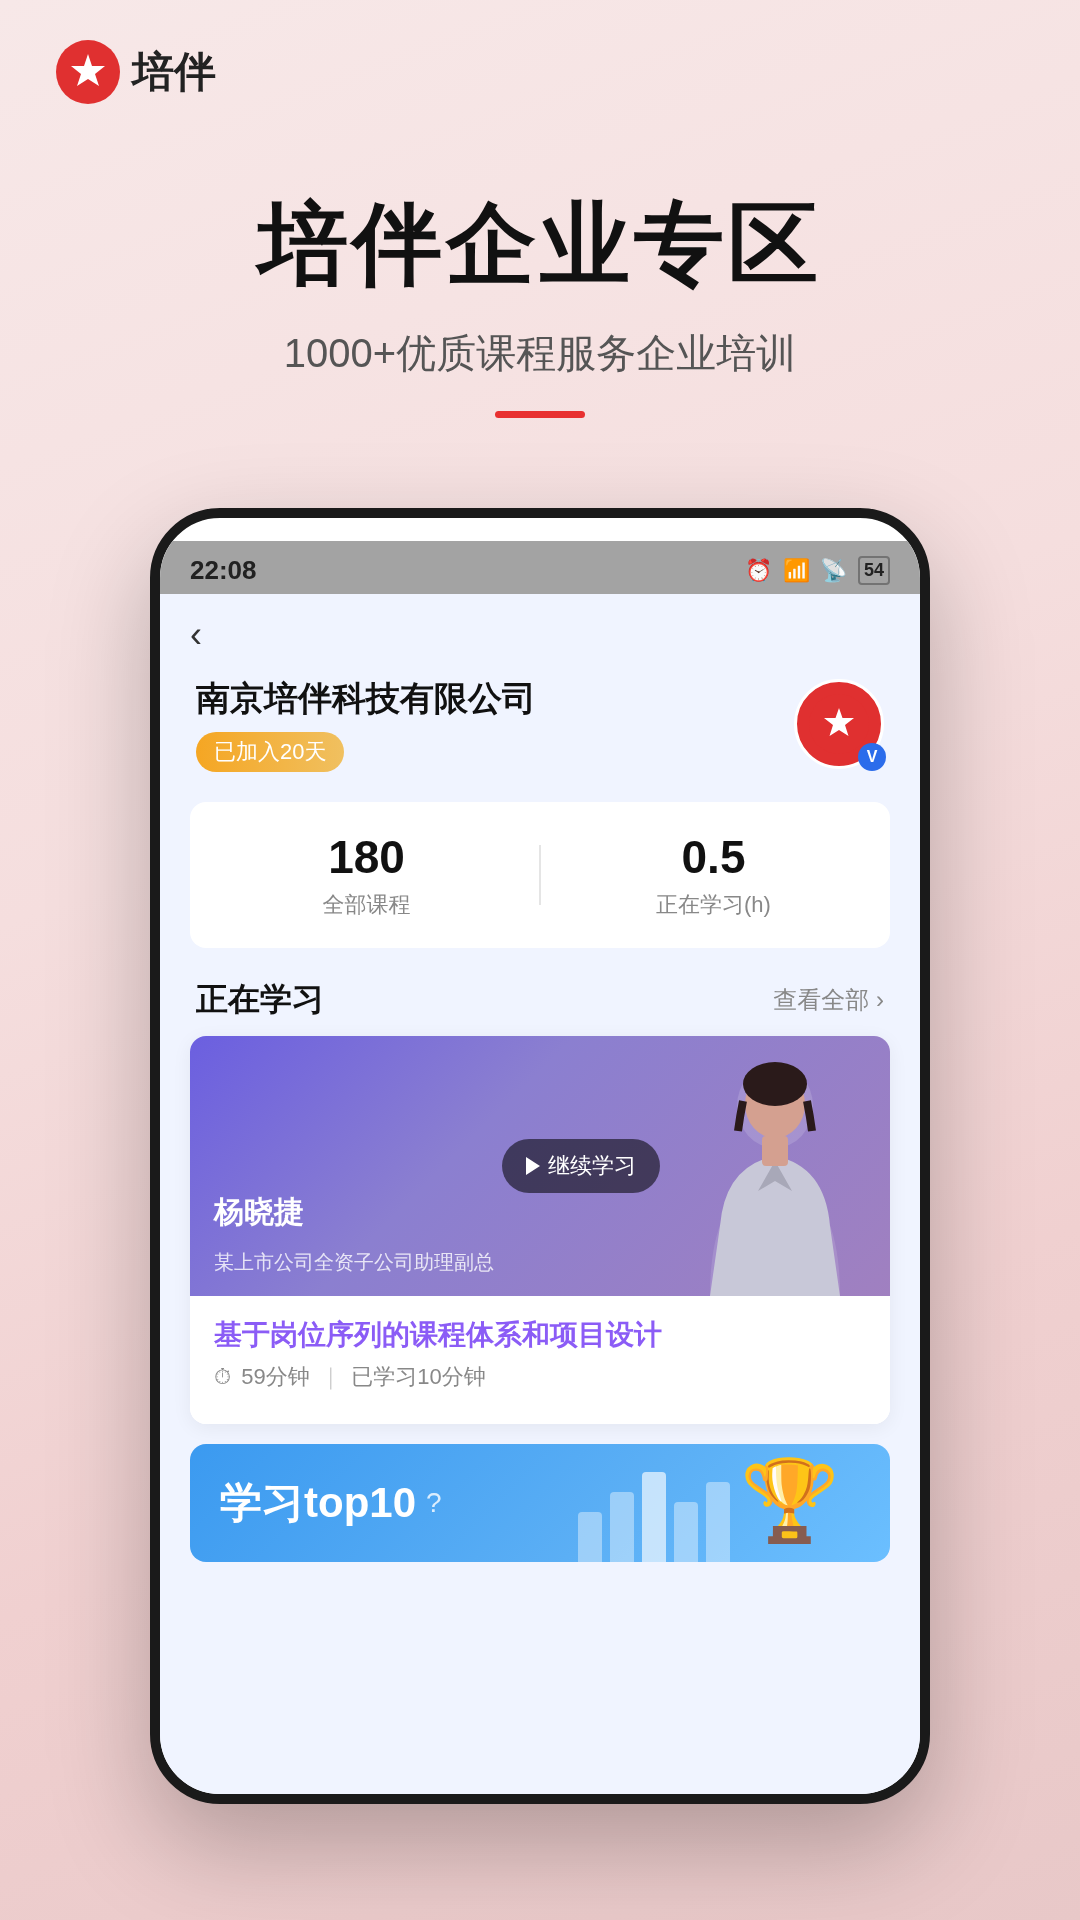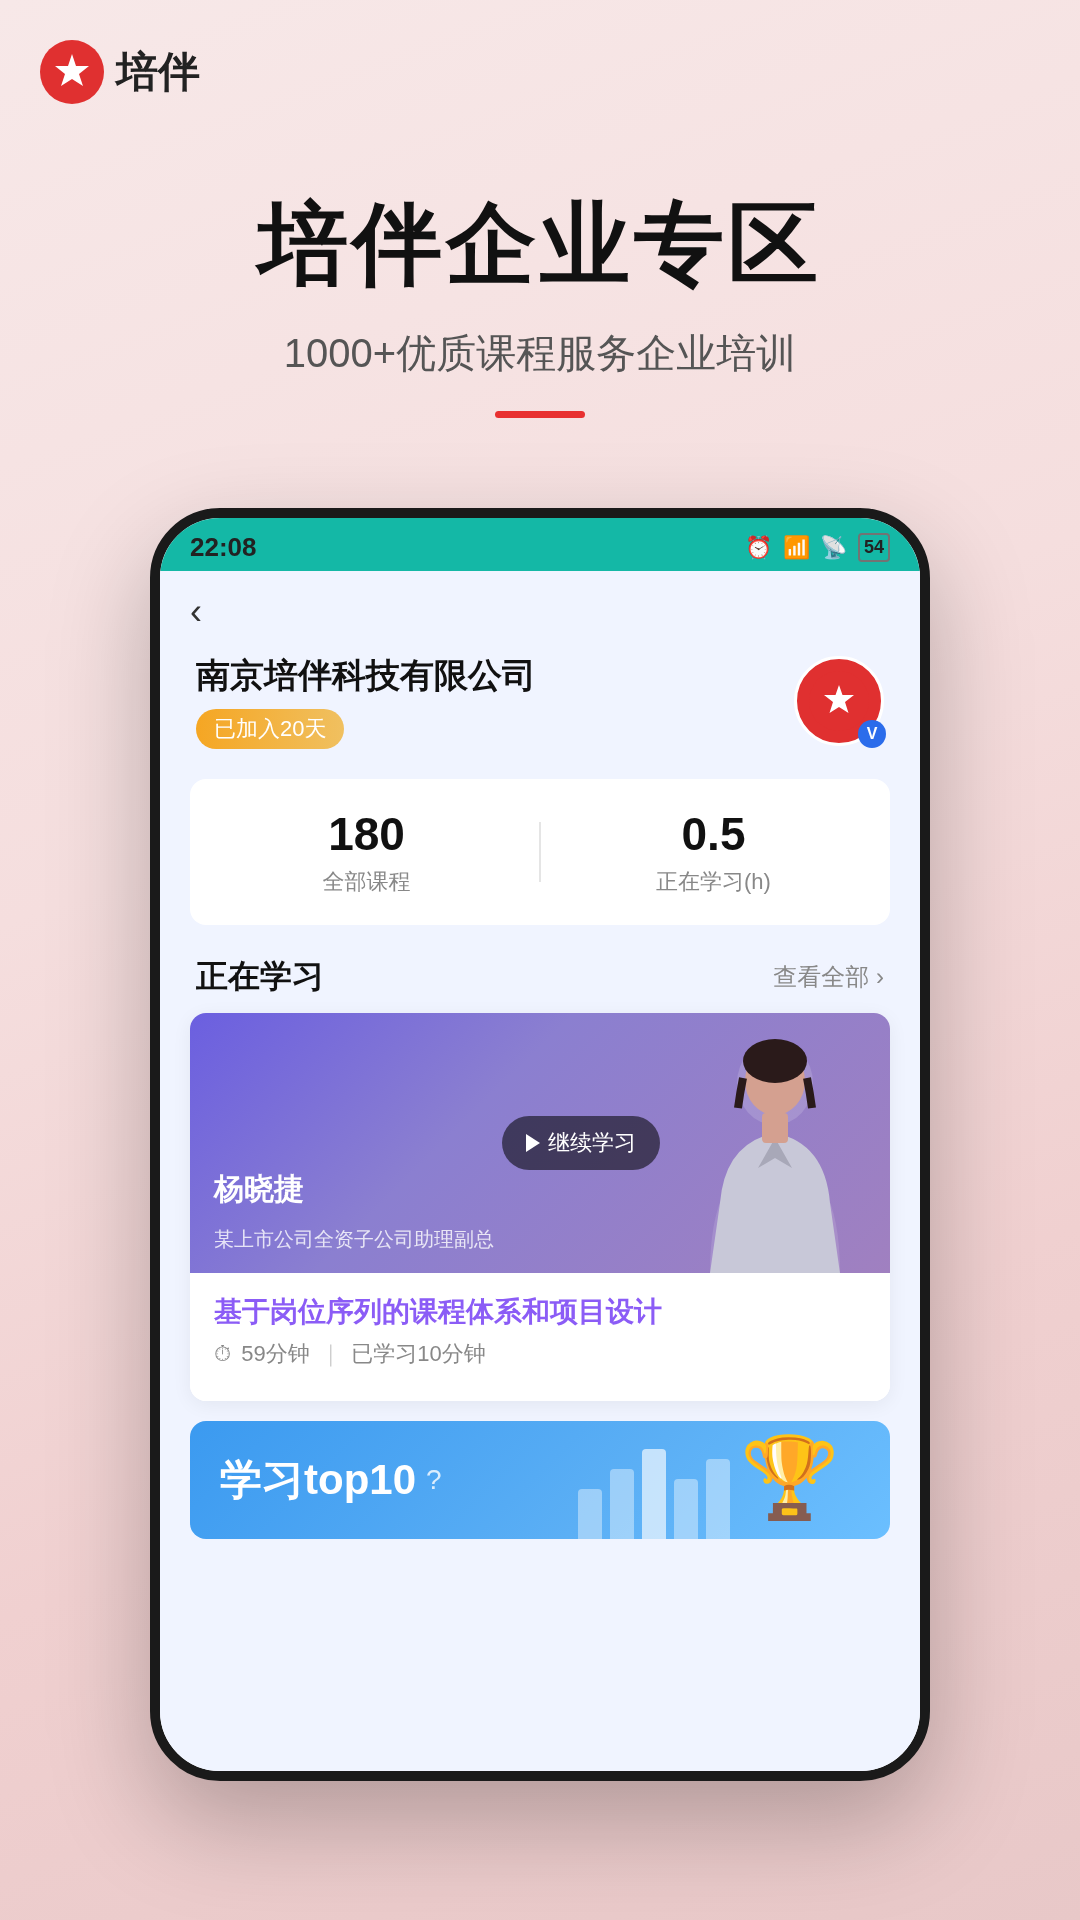--- a/index.html
+++ b/index.html
@@ -10,20 +10,21 @@
       background: linear-gradient(160deg, #f7e8e8 0%, #f5dede 40%, #f0d0d0 70%, #e8c8c8 100%);
       font-family: -apple-system, 'PingFang SC', 'Helvetica Neue', sans-serif;
       overflow-x: hidden;
     }
 
     
     .header {
       display: flex;
       align-items: center;
       padding: 40px 40px 20px 40px;
+      margin-left: 16px;
     }
     .logo-icon {
       width: 64px;
       height: 64px;
       margin-right: 12px;
     }
     .logo-text {
       font-size: 42px;
       font-weight: 700;
       color: #222;
@@ -65,25 +66,26 @@
       background: #fff;
       border-radius: 70px;
       border: 10px solid #1a1a1a;
       overflow: hidden;
       box-shadow: 0 40px 100px rgba(0,0,0,0.25);
       position: relative;
     }
 
     
     .status-bar {
-      background: #14b8a6;
+      background: #a3a3a3;
       padding: 14px 30px 8px 30px;
       display: flex;
       justify-content: space-between;
       align-items: center;
+      margin-top: 23px;
     }
     .status-time {
       font-size: 26px;
       font-weight: 600;
       color: #222;
     }
     .status-icons {
       display: flex;
       align-items: center;
       gap: 10px;

